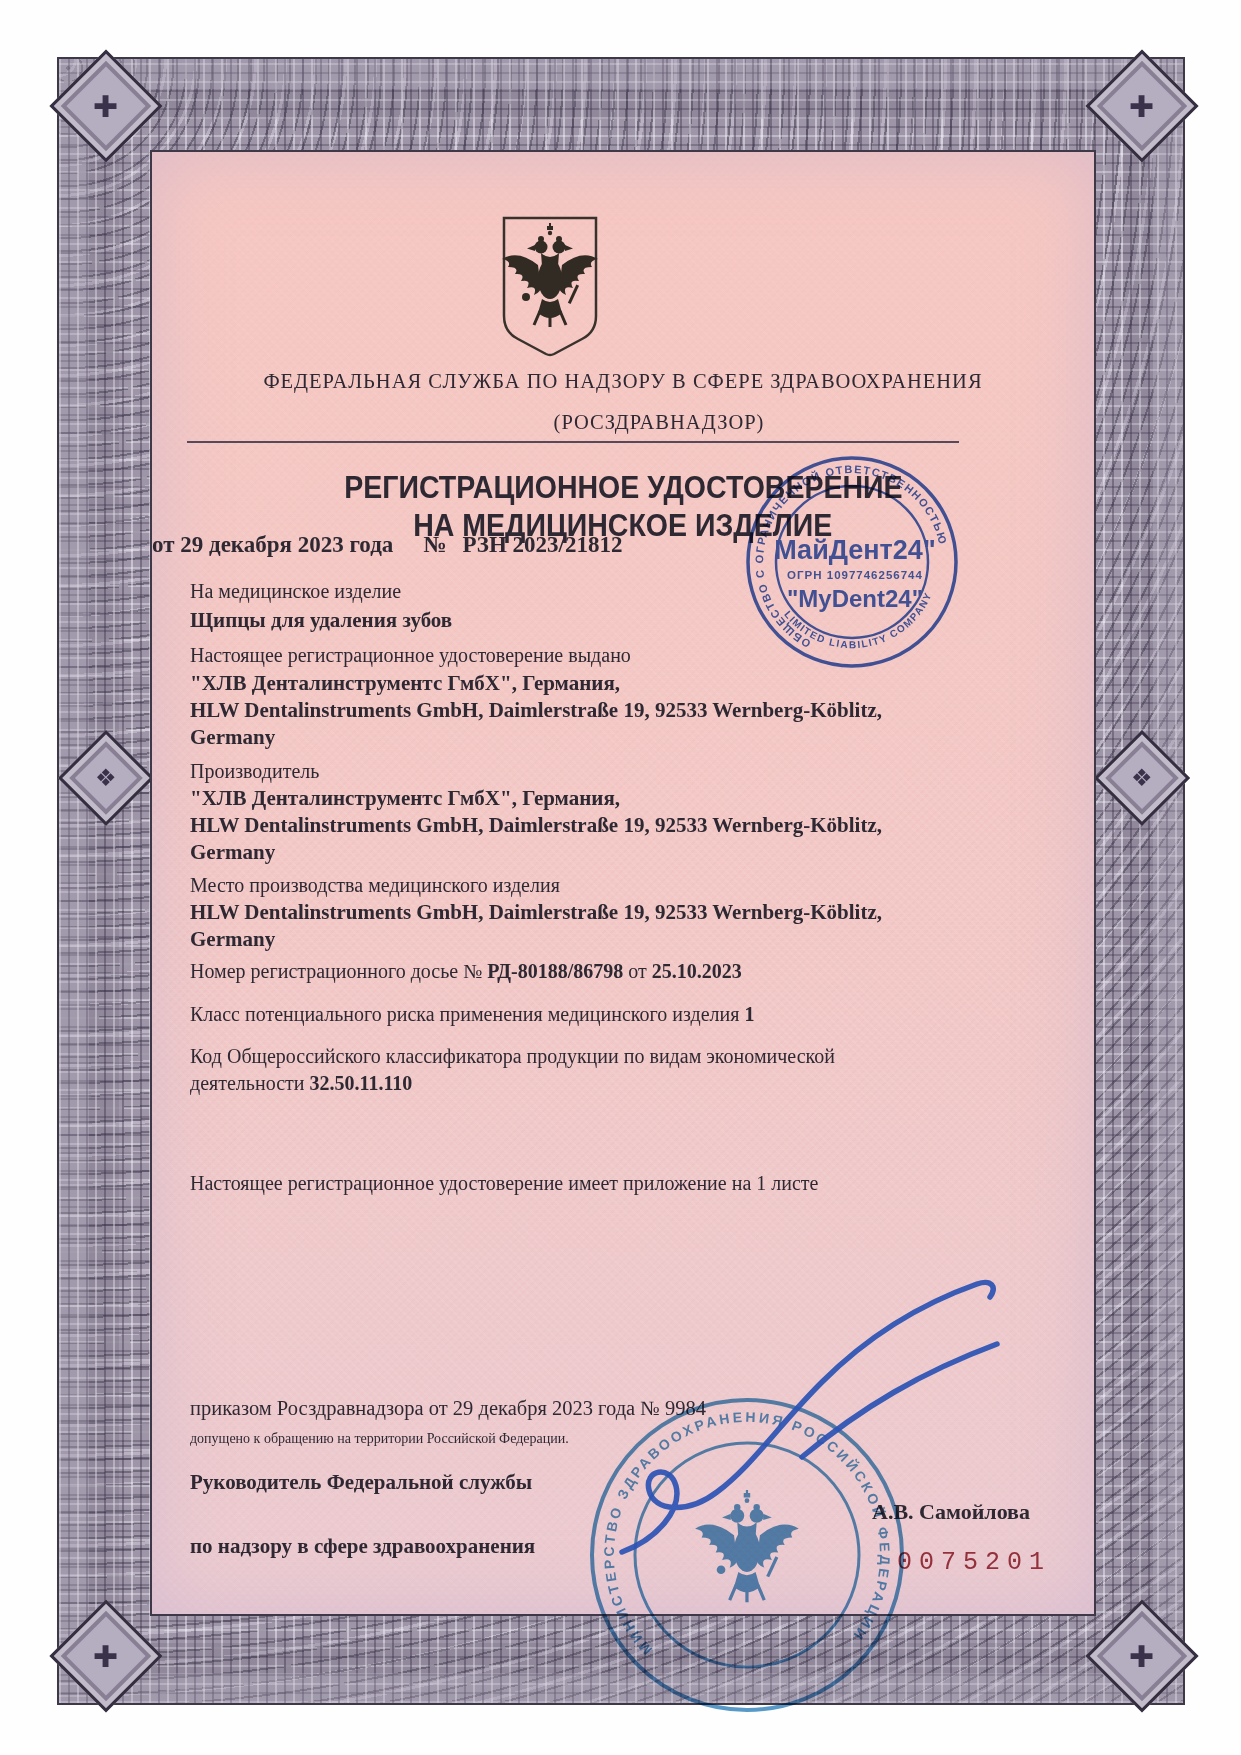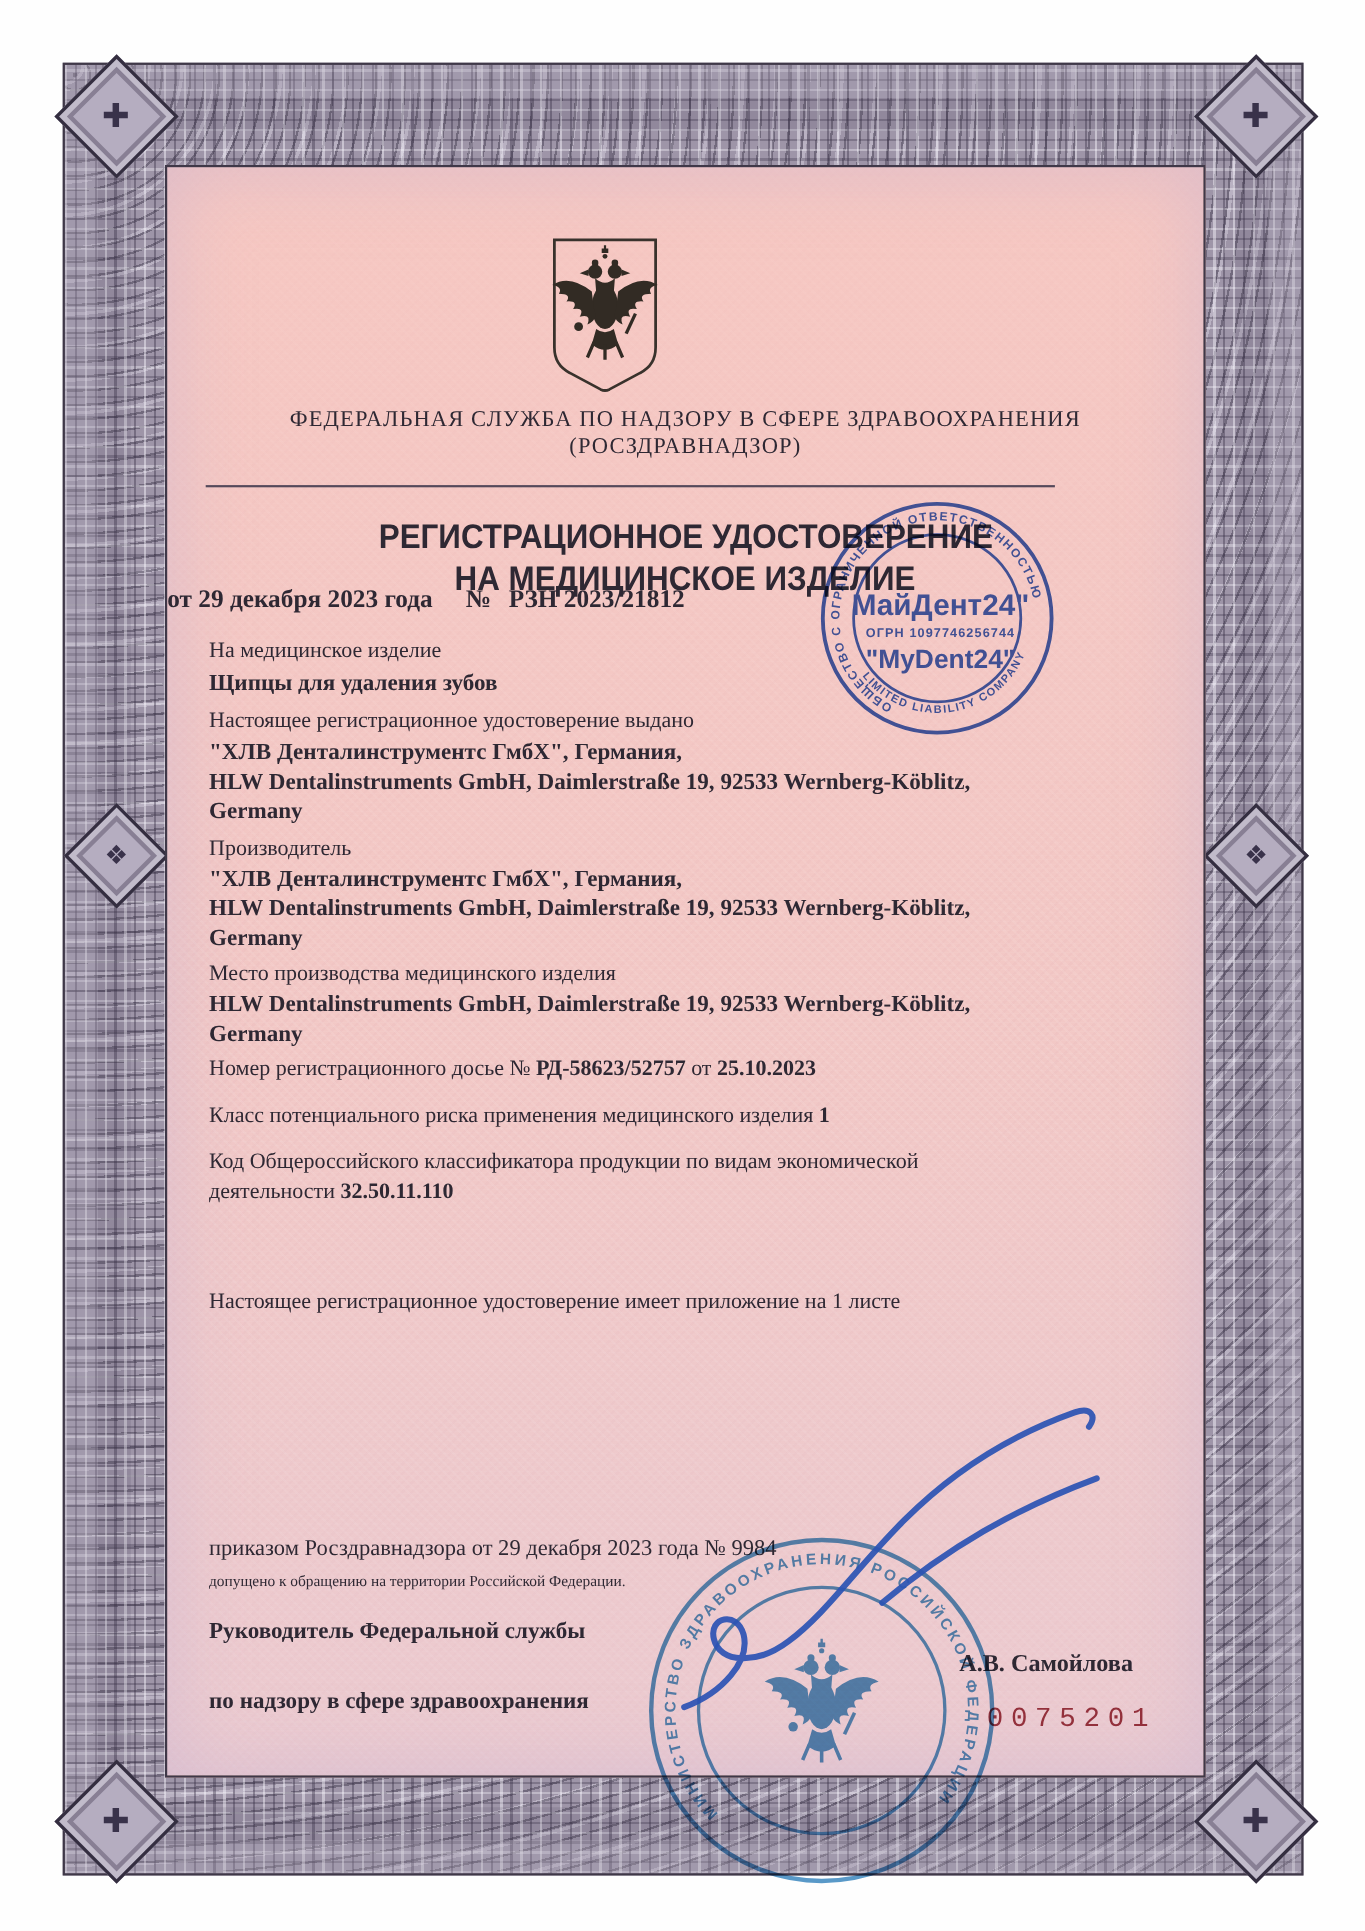--- a/index.html
+++ b/index.html
@@ -92,21 +92,21 @@
     </div>
 
   <div class="inner">
 
     <svg viewBox="0 0 124 150" style="position:absolute;left:336px;top:60px;width:124px;height:150px;color:#322b24;">
       <path d="M16 6 H108 V104 Q108 120 94 127 L66 142 Q62 144 58 142 L30 127 Q16 120 16 104 Z" fill="none" stroke="#39322c" stroke-width="2.5"></path>
       <use href="#eagle"></use>
     </svg>
 
     <div class="t ctr agency" style="top:218px;">ФЕДЕРАЛЬНАЯ СЛУЖБА ПО НАДЗОРУ В СФЕРЕ ЗДРАВООХРАНЕНИЯ</div>
-    <div class="t ctr agency" style="top:243px;">(РОСЗДРАВНАДЗОР)</div>
+    <div class="t ctr agency" style="top:259px;padding-left:36px;">(РОСЗДРАВНАДЗОР)</div>
     <div class="rule" style="left:35px;top:289px;width:772px;"></div>
 
     <div class="t ctr title" style="top:298px;"><span>РЕГИСТРАЦИОННОЕ УДОСТОВЕРЕНИЕ</span></div>
     <div class="t ctr title" style="top:336px;"><span>НА МЕДИЦИНСКОЕ ИЗДЕЛИЕ</span></div>
 
     <div class="t ctr dateline" style="top:380px;">
       <span>от 29 декабря 2023 года</span>
       <span style="width:30px;"></span>
       <span>№</span>
       <span style="width:16px;"></span>
@@ -125,21 +125,21 @@
     <div class="t body21b" style="left:38px;top:634px;">"ХЛВ Денталинструментс ГмбХ", Германия,</div>
     <div class="t body21b" style="left:38px;top:661px;">HLW Dentalinstruments GmbH, Daimlerstraße 19, 92533 Wernberg-Köblitz,</div>
     <div class="t body21b" style="left:38px;top:688px;">Germany</div>
 
     <div class="t body20" style="left:38px;top:722px;">Место производства медицинского изделия</div>
     <div class="t body21b" style="left:38px;top:748px;">HLW Dentalinstruments GmbH, Daimlerstraße 19, 92533 Wernberg-Köblitz,</div>
     <div class="t body21b" style="left:38px;top:775px;">Germany</div>
 
     <div class="t body20" style="left:38px;top:808px;">
       <span>Номер регистрационного досье №</span>
-      <span class="b">РД-58623/52757</span>
+      <span class="b">РД-80188/86798</span>
       <span>от</span>
       <span class="b">25.10.2023</span>
     </div>
 
     <div class="t body20" style="left:38px;top:851px;">
       <span>Класс потенциального риска применения медицинского изделия</span>
       <span class="b">1</span>
     </div>
 
     <div class="t body20" style="left:38px;top:893px;">Код Общероссийского классификатора продукции по видам экономической</div>

